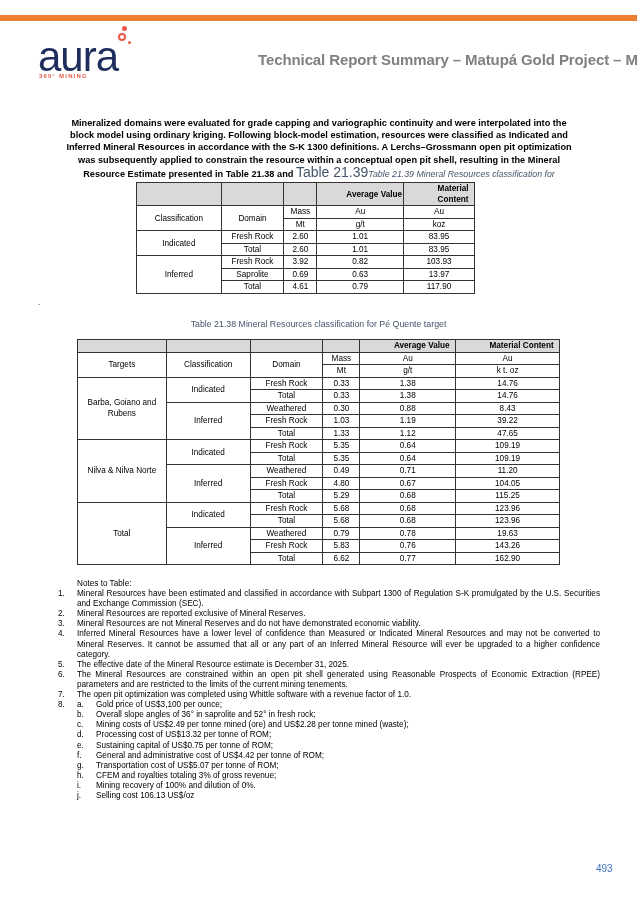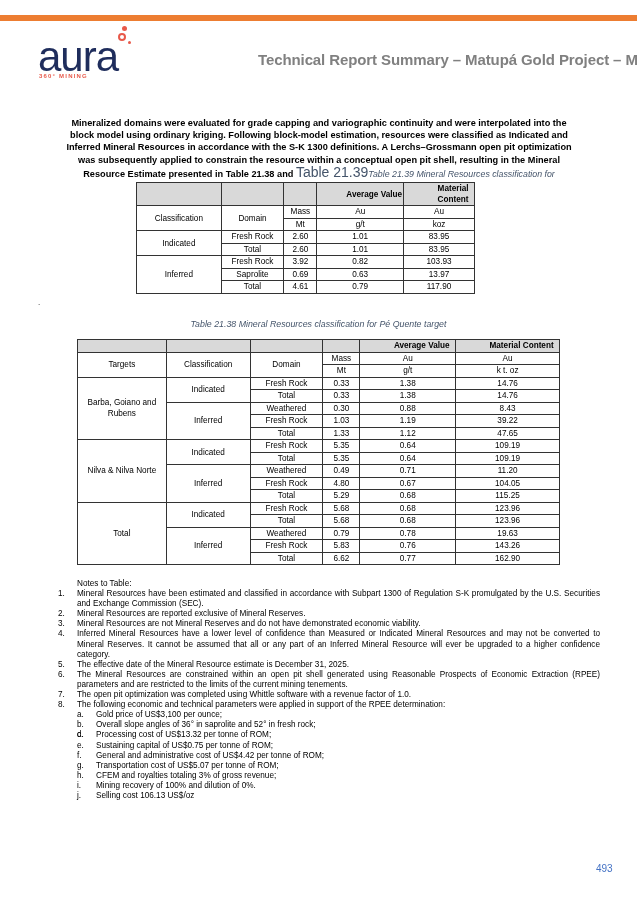--- a/index.html
+++ b/index.html
@@ -17,21 +17,21 @@
   .intro .ref { font-weight: normal; color: #44546a; font-size: 14px; }
   .intro .ref-it { font-style: italic; font-weight: normal; color: #44546a; font-size: 8.8px; text-align: center; }
 
   table.res { position: absolute; border-collapse: collapse; font-size: 8.2px; }
   table.res td { border: 1px solid #333; text-align: center; padding: 0; height: 11.5px; line-height: 11px; }
   table.res td.hdr-gray { background: #d9d9d9; font-weight: bold; padding-left: 28px; }
   #t1 { left: 136px; top: 182px; width: 339px; }
   #t2 { left: 77px; top: 339px; width: 483px; }
 
   .stray-dot { position: absolute; left: 38px; top: 298px; font-size: 8px; }
-  .caption2 { position: absolute; left: 0; top: 319px; width: 637px; text-align: center; font-size: 8.8px; font-style: italic; color: #44546a; }
+  .caption2 { position: absolute; left: 0; top: 319px; width: 637px; text-align: center; font-size: 8.8px; color: #44546a; }
 
   .notes { position: absolute; left: 58px; top: 579px; width: 542px; font-size: 8.2px; line-height: 10.1px; }
   .notes .title { padding-left: 19px; }
   .note { position: relative; padding-left: 19px; text-align: justify; }
   .note .num { position: absolute; left: 0; top: 0; }
   .sub { position: relative; padding-left: 38px; }
   .sub .let { position: absolute; left: 0; top: 0; padding-left: 19px; }
   .page-num { position: absolute; left: 596px; top: 863px; font-size: 10px; color: #4472c4; }
 </style>
 </head>
@@ -256,24 +256,24 @@
 <div class="notes">
   <div class="title">Notes to Table:</div>
   <div id="notes-list">
       <div class="note"><span class="num">1.</span><span>Mineral Resources have been estimated and classified in accordance with Subpart 1300 of Regulation S-K promulgated by the U.S. Securities and Exchange Commission (SEC).</span></div>
       <div class="note"><span class="num">2.</span><span>Mineral Resources are reported exclusive of Mineral Reserves.</span></div>
       <div class="note"><span class="num">3.</span><span>Mineral Resources are not Mineral Reserves and do not have demonstrated economic viability.</span></div>
       <div class="note"><span class="num">4.</span><span>Inferred Mineral Resources have a lower level of confidence than Measured or Indicated Mineral Resources and may not be converted to Mineral Reserves. It cannot be assumed that all or any part of an Inferred Mineral Resource will ever be upgraded to a higher confidence category.</span></div>
       <div class="note"><span class="num">5.</span><span>The effective date of the Mineral Resource estimate is December 31, 2025.</span></div>
       <div class="note"><span class="num">6.</span><span>The Mineral Resources are constrained within an open pit shell generated using Reasonable Prospects of Economic Extraction (RPEE) parameters and are restricted to the limits of the current mining tenements.</span></div>
       <div class="note"><span class="num">7.</span><span>The open pit optimization was completed using Whittle software with a revenue factor of 1.0.</span></div>
-      <div class="note"><span class="num">8.</span><span>The following economic and technical parameters were applied in support of the RPEE determination:</span></div>
+      <div class="note"><span class="num">8.</span></div>
       <div class="sub"><span class="let">a.</span><span>Gold price of US$3,100 per ounce;</span></div>
       <div class="sub"><span class="let">b.</span><span>Overall slope angles of 36° in saprolite and 52° in fresh rock;</span></div>
-      <div class="sub"><span class="let">c.</span></div>
+      <div class="sub"><span class="let">c.</span><span>Mining costs of US$2.49 per tonne mined (ore) and US$2.28 per tonne mined (waste);</span></div>
       <div class="sub"><span class="let">d.</span><span>Processing cost of US$13.32 per tonne of ROM;</span></div>
       <div class="sub"><span class="let">e.</span><span>Sustaining capital of US$0.75 per tonne of ROM;</span></div>
       <div class="sub"><span class="let">f.</span><span>General and administrative cost of US$4.42 per tonne of ROM;</span></div>
       <div class="sub"><span class="let">g.</span><span>Transportation cost of US$5.07 per tonne of ROM;</span></div>
       <div class="sub"><span class="let">h.</span><span>CFEM and royalties totaling 3% of gross revenue;</span></div>
       <div class="sub"><span class="let">i.</span><span>Mining recovery of 100% and dilution of 0%.</span></div>
       <div class="sub"><span class="let">j.</span><span>Selling cost 106.13 US$/oz</span></div>
     </div>
 </div>
 

